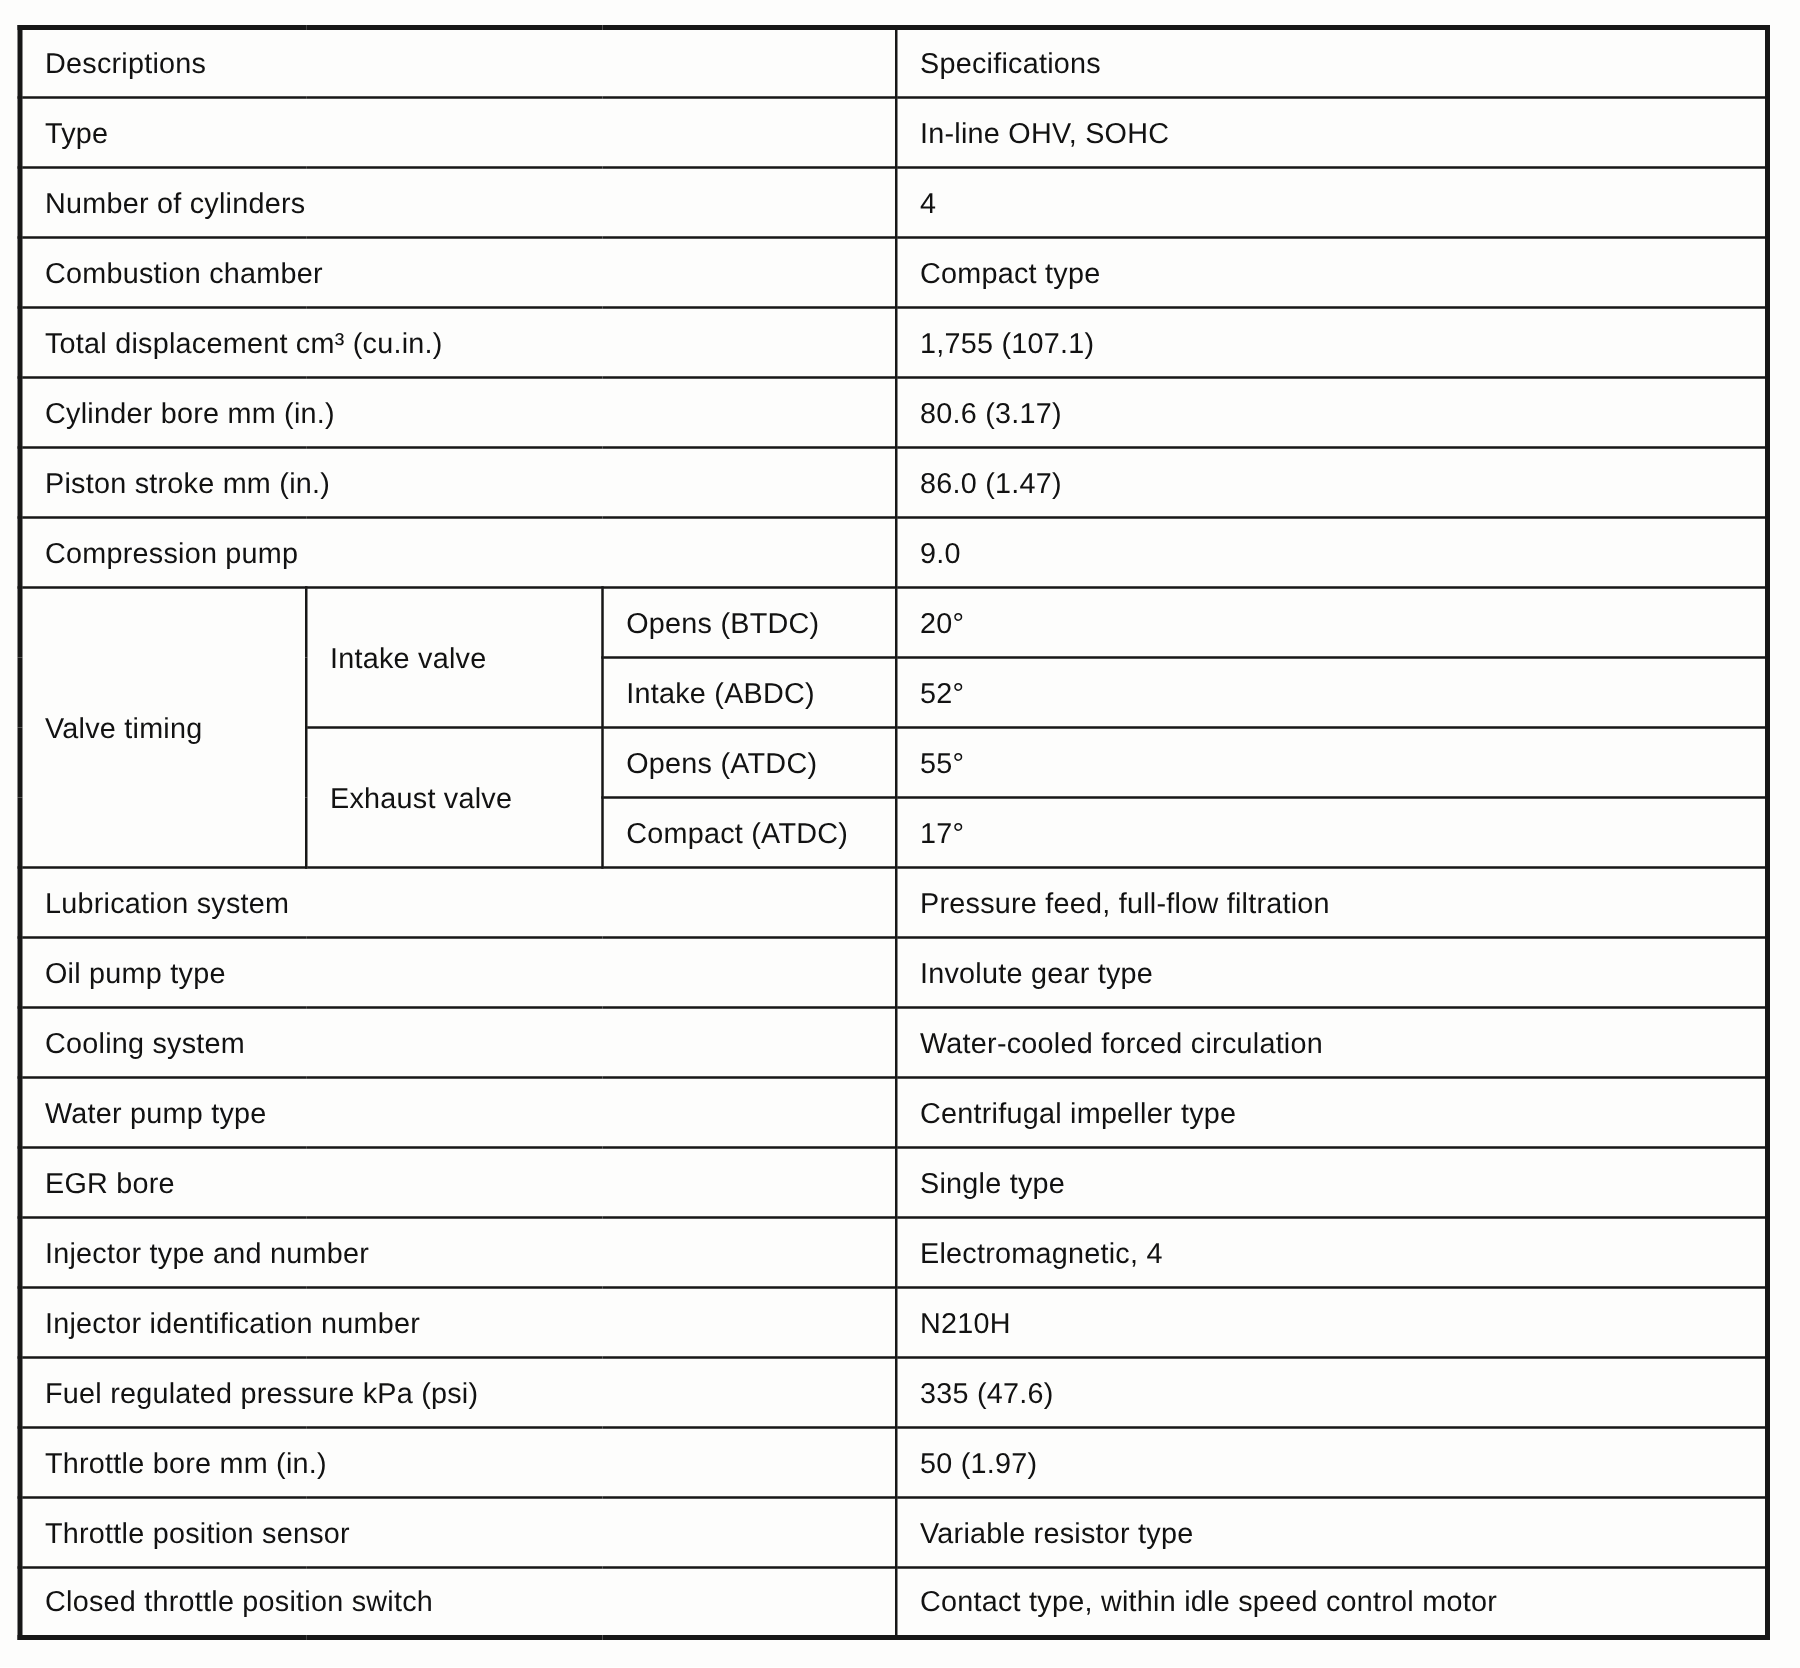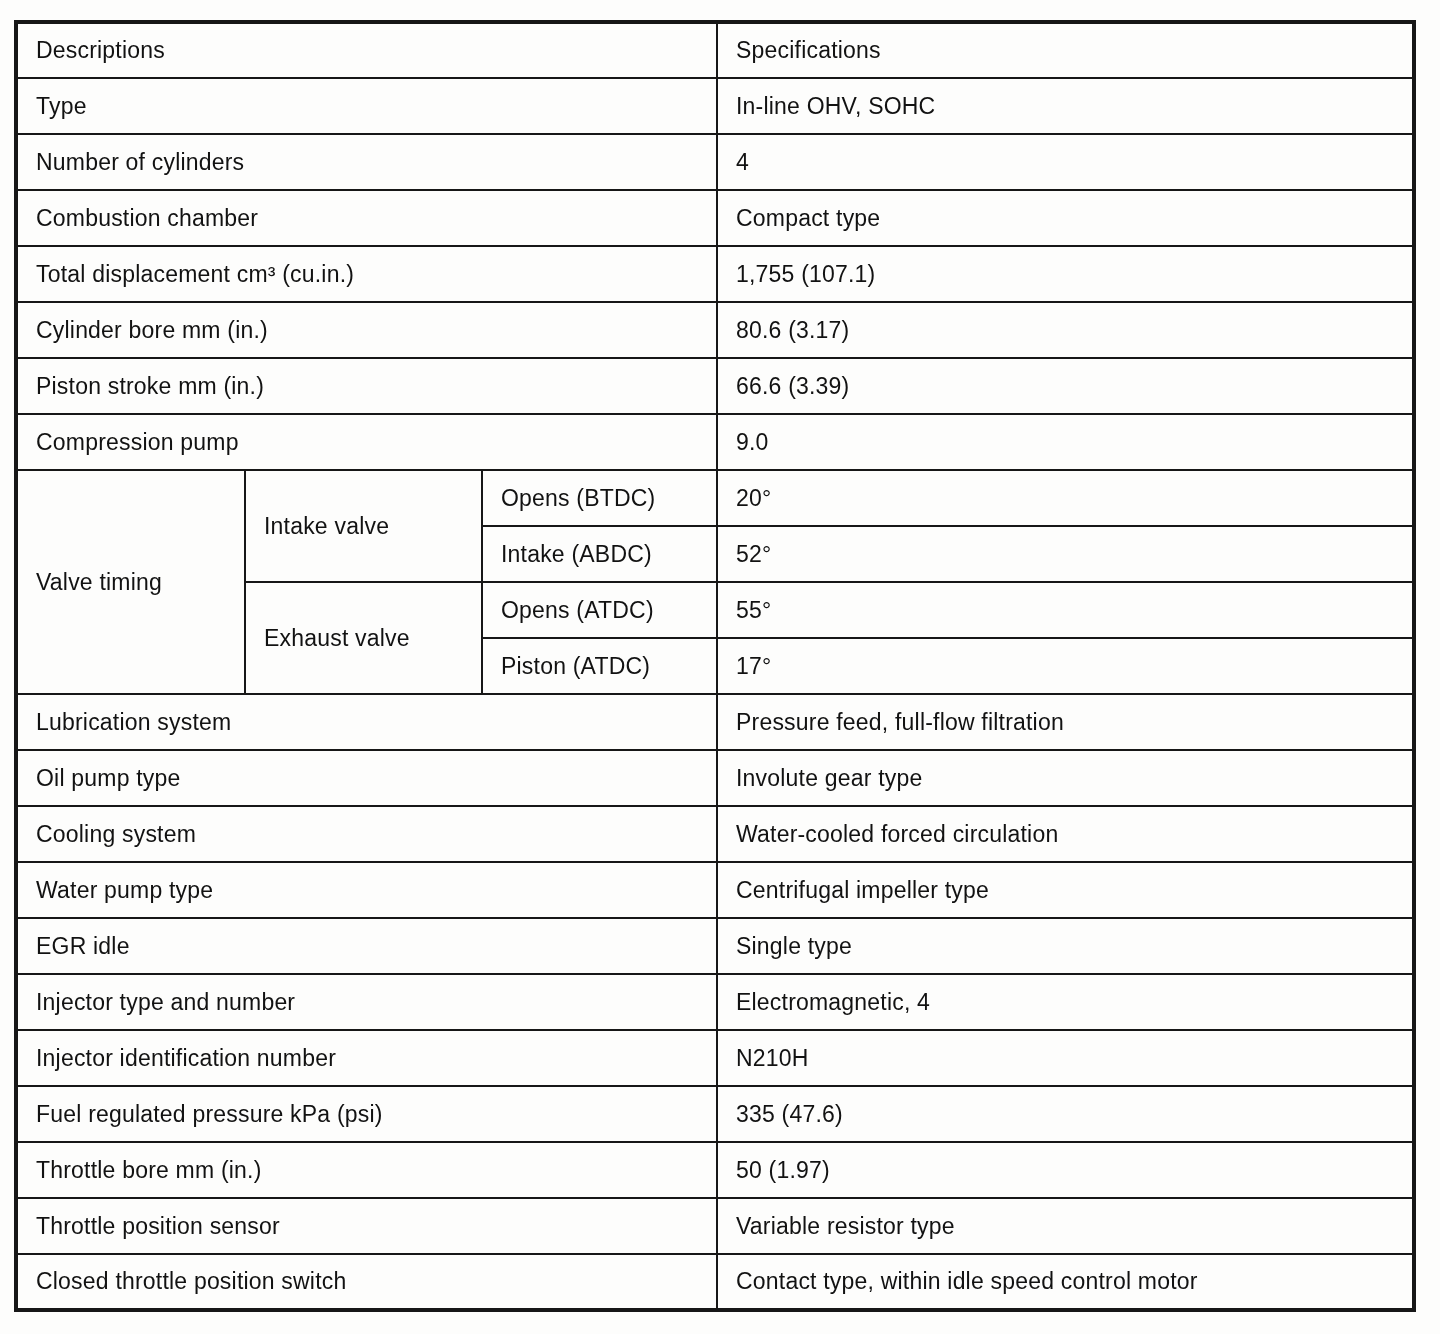--- a/index.html
+++ b/index.html
@@ -89,21 +89,21 @@
     <tr>
       <td colspan="3">Total displacement cm³ (cu.in.)</td>
       <td>1,755 (107.1)</td>
     </tr>
     <tr>
       <td colspan="3">Cylinder bore mm (in.)</td>
       <td>80.6 (3.17)</td>
     </tr>
     <tr>
       <td colspan="3">Piston stroke mm (in.)</td>
-      <td>66.6 (3.39)</td>
+      <td>86.0 (1.47)</td>
     </tr>
     <tr>
       <td colspan="3">Compression pump</td>
       <td>9.0</td>
     </tr>
 
     <tr>
       <td rowspan="4" class="top-align">Valve timing</td>
       <td rowspan="2" class="top-align">Intake valve</td>
       <td>Opens (BTDC)</td>
@@ -112,42 +112,42 @@
     <tr>
       <td>Intake (ABDC)</td>
       <td>52°</td>
     </tr>
     <tr>
       <td rowspan="2" class="top-align">Exhaust valve</td>
       <td>Opens (ATDC)</td>
       <td>55°</td>
     </tr>
     <tr>
-      <td>Piston (ATDC)</td>
+      <td>Compact (ATDC)</td>
       <td>17°</td>
     </tr>
 
     <tr>
       <td colspan="3">Lubrication system</td>
       <td>Pressure feed, full-flow filtration</td>
     </tr>
     <tr>
       <td colspan="3">Oil pump type</td>
       <td>Involute gear type</td>
     </tr>
     <tr>
       <td colspan="3">Cooling system</td>
       <td>Water-cooled forced circulation</td>
     </tr>
     <tr>
       <td colspan="3">Water pump type</td>
       <td>Centrifugal impeller type</td>
     </tr>
     <tr>
-      <td colspan="3">EGR idle</td>
+      <td colspan="3">EGR bore</td>
       <td>Single type</td>
     </tr>
     <tr>
       <td colspan="3">Injector type and number</td>
       <td>Electromagnetic, 4</td>
     </tr>
     <tr>
       <td colspan="3">Injector identification number</td>
       <td>N210H</td>
     </tr>

